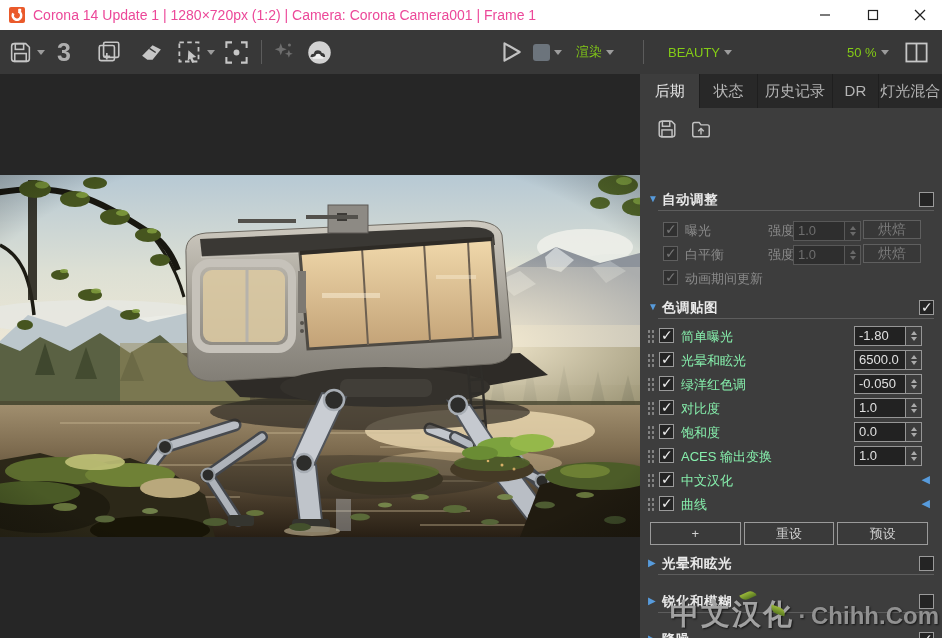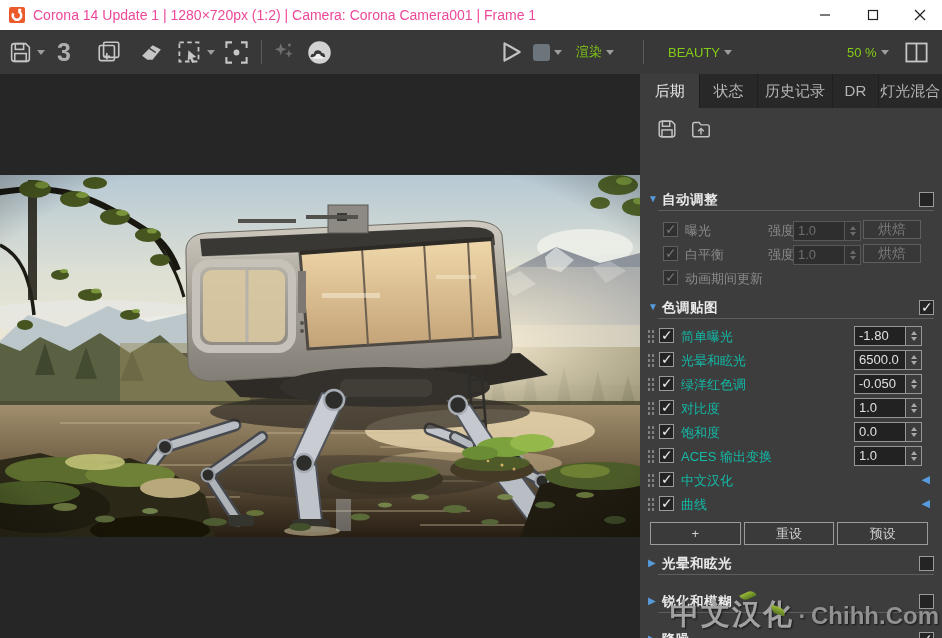--- a/index.html
+++ b/index.html
@@ -40,21 +40,21 @@
   .sec-title { position:absolute; left:22px; top:1px; font-size:13.5px; font-weight:bold; color:#eaeaea; letter-spacing:.5px; }
   .sec-line { position:absolute; left:18px; right:8px; top:20px; height:1px; background:#5d5d5d; }
 
   .cb { position:absolute; width:15px; height:15px; background:#242424; border:1px solid #9a9a9a; }
   .cb.checked::before { content:"\2713"; position:absolute; left:1px; top:-2px; color:#ededed; font-size:14px; font-weight:bold; }
   .cb.dis { border-color:#5f5f5f; background:#303030; }
   .cb.dis.checked::before { color:#757575; }
   .cb-right { right:8px; }
 
   .trow { position:absolute; left:0; right:0; height:20px; font-size:13px;padding-left:32px; }
-  .trow .lab { position:absolute; top:2px; color:#14b8a6; white-space:nowrap; }
+  .trow .lab { position:absolute; top:2px; color:#86efac; white-space:nowrap; }
   .trow.dis .lab, .trow.dis .sublab { color:#8a8a8a; }
   .drag { position:absolute; left:7px; top:3px; width:7px; height:14px;
           background-image:radial-gradient(circle,#858585 1.1px,transparent 1.3px); background-size:4px 5px; }
   .vbox { position:absolute; height:20px; background:#222222; border:1px solid #969696; color:#e0e0e0; font-size:13px; padding:1px 4px; }
   .vbox.dis { border-color:#585858; color:#6e6e6e; background:#2e2e2e; }
   .spin { position:absolute; width:16px; height:20px; background:#3c3c3c; border:1px solid #969696; border-left:none; display:flex; flex-direction:column; align-items:center; justify-content:center; }
   .spin.dis { border-color:#585858; background:#333; }
   .spin .up { width:0; height:0; border:3px solid transparent; border-bottom:4px solid #aaaaaa; }
   .spin .dn { width:0; height:0; border:3px solid transparent; border-top:4px solid #aaaaaa; margin-top:2px; }
   .spin.dis .up { border-bottom-color:#6a6a6a; } .spin.dis .dn { border-top-color:#6a6a6a; }

